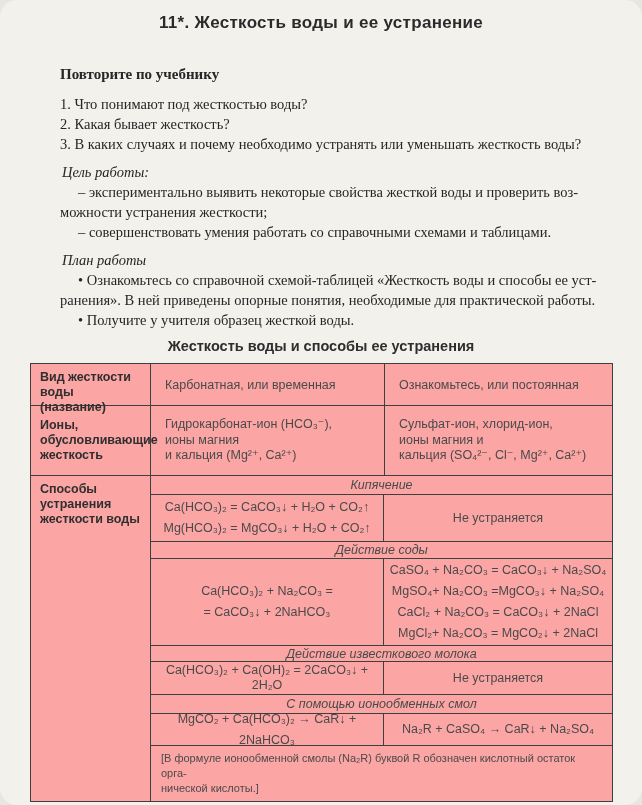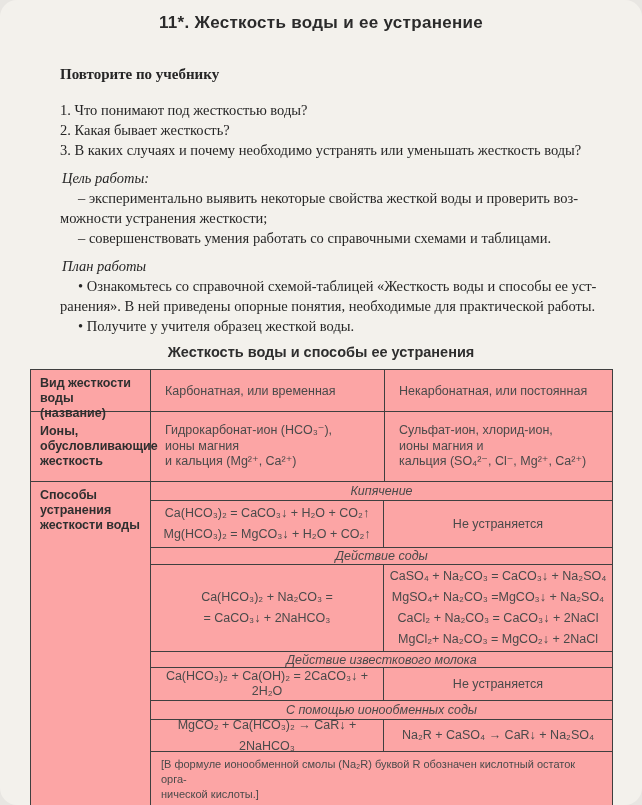--- a/index.html
+++ b/index.html
@@ -21,21 +21,21 @@
     font-weight:bold;
     font-size:17px;line-height:22px;
     letter-spacing:.3px;
     color:#2b2b2b;
   }
   .body-block{margin-left:60px;margin-right:32px;}
   .repeat-heading{
     margin-top:30px;
     font-weight:bold;font-size:15px;line-height:20px;
   }
-  .questions{margin-top:16px;}
+  .questions{margin-top:10px;}
   .q-line{font-size:14.5px;line-height:20px;}
   .sub-heading{
     margin-top:8px;
     font-style:italic;font-size:14.5px;line-height:20px;
     padding-left:2px;
   }
   .hang{
     font-size:14.5px;line-height:20px;
     white-space:pre-line;
     text-indent:18px;
@@ -141,21 +141,21 @@
 
     <div class="t-row row1">
       <div class="cell col1">
         <div class="lbl">Вид жесткости воды
 (название)</div>
       </div>
       <div class="cell col2">
         <span class="plain">Карбонатная, или временная</span>
       </div>
       <div class="cell col3">
-        <span class="plain">Некарбонатная, или постоянная</span>
+        <span class="plain">Ознакомьтесь, или постоянная</span>
       </div>
     </div>
 
     <div class="t-row row2">
       <div class="cell col1 v-center">
         <div class="lbl">Ионы,
 обусловливающие
 жесткость</div>
       </div>
       <div class="cell col2">
@@ -207,21 +207,21 @@
         <div class="m-row r-lime">
           <div class="m-left">
             <div class="eq">Ca(HCO₃)₂ + Ca(OH)₂ = 2CaCO₃↓ +</div>
             <div class="eq">2H₂O</div>
           </div>
           <div class="m-right">
             <div class="plain">Не устраняется</div>
           </div>
         </div>
 
-        <div class="m-header h-resin">С помощью ионообменных соды</div>
+        <div class="m-header h-resin">С помощью ионообменных смол</div>
         <div class="m-row r-resin">
           <div class="m-left">
             <div class="eq">MgCO₂ + Ca(HCO₃)₂ → CaR↓ + 2NaHCO₃</div>
           </div>
           <div class="m-right">
             <div class="eq">Na₂R + CaSO₄ → CaR↓ + Na₂SO₄</div>
           </div>
         </div>
 
         <div class="footnote">[В формуле ионообменной смолы (Na₂R) буквой R обозначен кислотный остаток орга-

